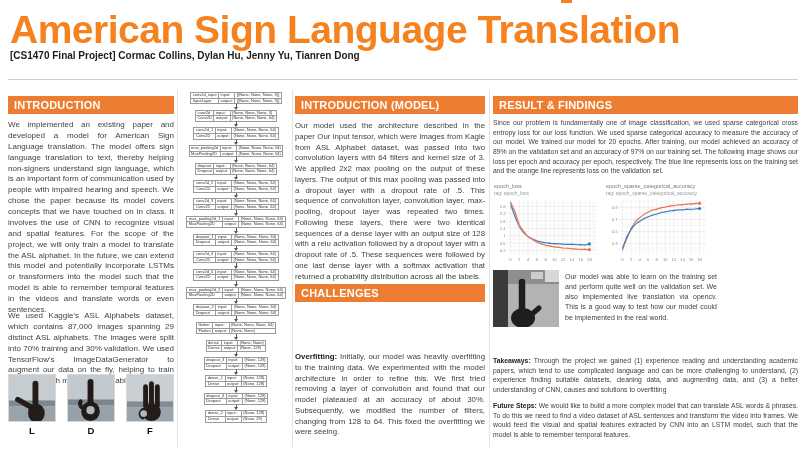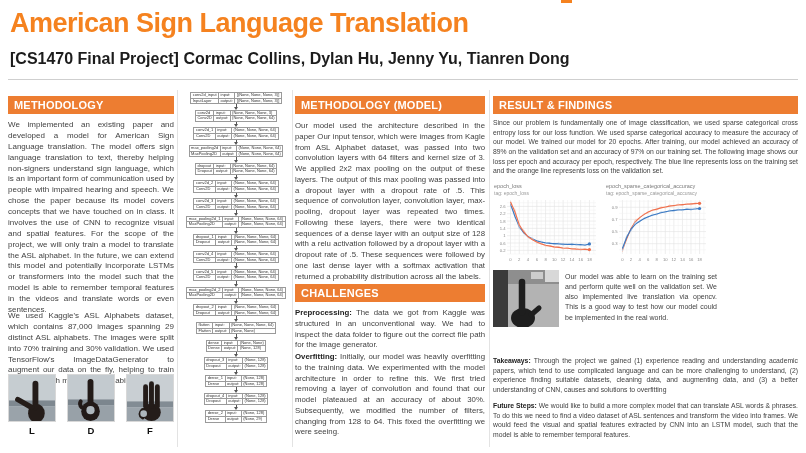--- a/index.html
+++ b/index.html
@@ -1,19 +1,19 @@
 <!DOCTYPE html>
 <html><head>
 <meta charset="utf-8">
 <style>
   html,body{margin:0;padding:0;background:#fff;}
   .poster{position:relative;width:806px;height:453px;background:#ffffff;overflow:hidden;
           font-family:"Liberation Sans", sans-serif;color:#3d3d3d;}
-  .title{position:absolute;left:10px;top:8px;font-size:27px;font-weight:700;color:#F5821F;letter-spacing:-0.5px;}
-  .authors{position:absolute;left:10px;top:50px;font-size:16px;font-weight:700;color:#1c1c1c;}
+  .title{position:absolute;left:10px;top:8px;font-size:39px;font-weight:700;color:#F5821F;letter-spacing:-0.5px;}
+  .authors{position:absolute;left:10px;top:50px;font-size:10px;font-weight:700;color:#1c1c1c;}
   .top-rule{position:absolute;left:8px;right:8px;top:79px;height:1px;background:#cfcfcf;}
   .top-mark{position:absolute;left:561px;top:0;width:11px;height:3px;background:#F5821F;}
   .vdiv{position:absolute;top:90px;bottom:6px;width:1px;background:#e3e3e3;}
   .col{position:absolute;top:90px;}
   .bar{position:absolute;left:0;right:0;height:18px;background:#ED7D31;color:#fff;
        font-weight:700;font-size:11px;line-height:18px;padding-left:6px;box-sizing:border-box;letter-spacing:.2px;}
   .body-txt{position:absolute;text-align:justify;color:#3f3f3f;}
   .fs1{font-size:8px;line-height:1.36;}
   .fs3{font-size:7.8px;line-height:1.38;}
   .fs4{font-size:6.8px;line-height:1.42;}
@@ -53,21 +53,21 @@
   <div class="title">American Sign Language Translation</div>
   <div class="authors">[CS1470 Final Project] Cormac Collins, Dylan Hu, Jenny Yu, Tianren Dong</div>
   <div class="top-rule"></div>
   <div class="top-mark"></div>
 
   <div class="vdiv" style="left:177px"></div>
   <div class="vdiv" style="left:292px"></div>
   <div class="vdiv" style="left:489px"></div>
 
   <div class="col" style="left:8px;width:166px;height:357px">
-    <div class="bar" style="top:6px">METHODOLOGY</div>
+    <div class="bar" style="top:6px">INTRODUCTION</div>
     <div class="body-txt fs1" style="left:0;top:30px;width:166px">We implemented an existing paper and developed a model for American Sign Language translation. The model offers sign language translation to text, thereby helping non-signers understand sign language, which is an important form of communication used by people with impaired hearing and speech. We chose the paper because its model covers concepts that we have touched on in class. It involves the use of CNN to recognize visual and spatial features. For the scope of the project, we will only train a model to translate the ASL alphabet. In the future, we can extend this model and potentially incorporate LSTMs or transformers into the model such that the model is able to remember temporal features in the videos and translate words or even sentences.</div>
     <div class="body-txt fs1" style="left:0;top:221px;width:166px">We used Kaggle's ASL Alphabets dataset, which contains 87,000 images spanning 29 distinct ASL alphabets. The images were split into 70% training and 30% validation. We used TensorFlow's ImageDataGenerator to augment our data on the fly, helping to train our model with more generalizability.</div>
 
     <div class="hands">
       <svg class="hand-img" viewBox="0 0 47 47">
         <rect width="47" height="47" fill="#c6cdd1"></rect>
         <rect y="26" width="47" height="6" fill="#7e8890"></rect>
         <rect y="32" width="47" height="15" fill="#9aa3aa"></rect>
         <g fill="#241c19" stroke="#241c19" stroke-linecap="round">
           <ellipse cx="28" cy="39" rx="8.5" ry="9.5" stroke="none"></ellipse>
@@ -442,27 +442,23 @@
           <div>output:</div>
         </div>
         <div class="c">
           <div>(None, 128)</div>
           <div>(None, 29)</div>
         </div>
       </div>
     </div>
 
   <div class="col" style="left:295px;width:190px;height:357px">
-    <div class="bar" style="top:6px">METHODOLOGY (MODEL)</div>
+    <div class="bar" style="top:6px">INTRODUCTION (MODEL)</div>
     <div class="body-txt fs3" style="left:0;top:31px;width:190px">Our model used the architecture described  in the paper  Our input tensor, which were images from Kagle from ASL Alphabet dataset, was passed into two convolution layers with 64 filters and kernel size of 3. We applied 2x2 max pooling on the output of these layers. The output of this max pooling was passed into a dropout layer with a dropout rate of .5. This sequence of convolution layer, convolution layer, max-pooling, dropout layer was repeated two times. Following these layers, there were two identical sequences of a dense layer with an output size of 128 with a relu activation followed by a dropout layer with a dropout rate of .5. These sequences were followed by one last dense layer with a softmax activation that returned a probability distribution across all the labels.</div>
     <div class="bar" style="top:194px">CHALLENGES</div>
-    <div class="body-txt fs3" style="left:0;top:218px;width:190px">
-      <b class="lead">Preprocessing:</b>
-      <span>The data we got from Kaggle was structured in an unconventional way. We had to inspect the data folder to figure out the correct file path for the image generator.</span>
-    </div>
     <div class="body-txt fs3" style="left:0;top:262px;width:190px">
       <b class="lead">Overfitting:</b>
       <span>Initially, our model was heavily overfitting to the training data. We experimented with the model architecture in order to refine this. We first tried removing a layer of convolution and found that our model plateaued at an accuracy of about 30%. Subsequently, we modified the  number of filters, changing from 128 to 64. This fixed the overfitting we were seeing.</span>
     </div>
   </div>
 
   <div class="col" style="left:493px;width:305px;height:357px">
     <div class="bar" style="top:6px">RESULT &amp; FINDINGS</div>
     <div class="body-txt fs4" style="left:0;top:28px;width:305px">Since our problem is fundamentally one of image classification, we used sparse categorical cross entropy loss for our loss function.  We used sparse categorical accuracy to measure the accuracy of our model. We trained our model for 20 epochs. After training, our model achieved an accuracy of 89% on the validation set and an accuracy of 97% on our training set. The following image shows our loss per epoch and accuracy per epoch, respectively. The blue line represents loss on the training set and the orange line represents loss on the validation set.</div>
 

